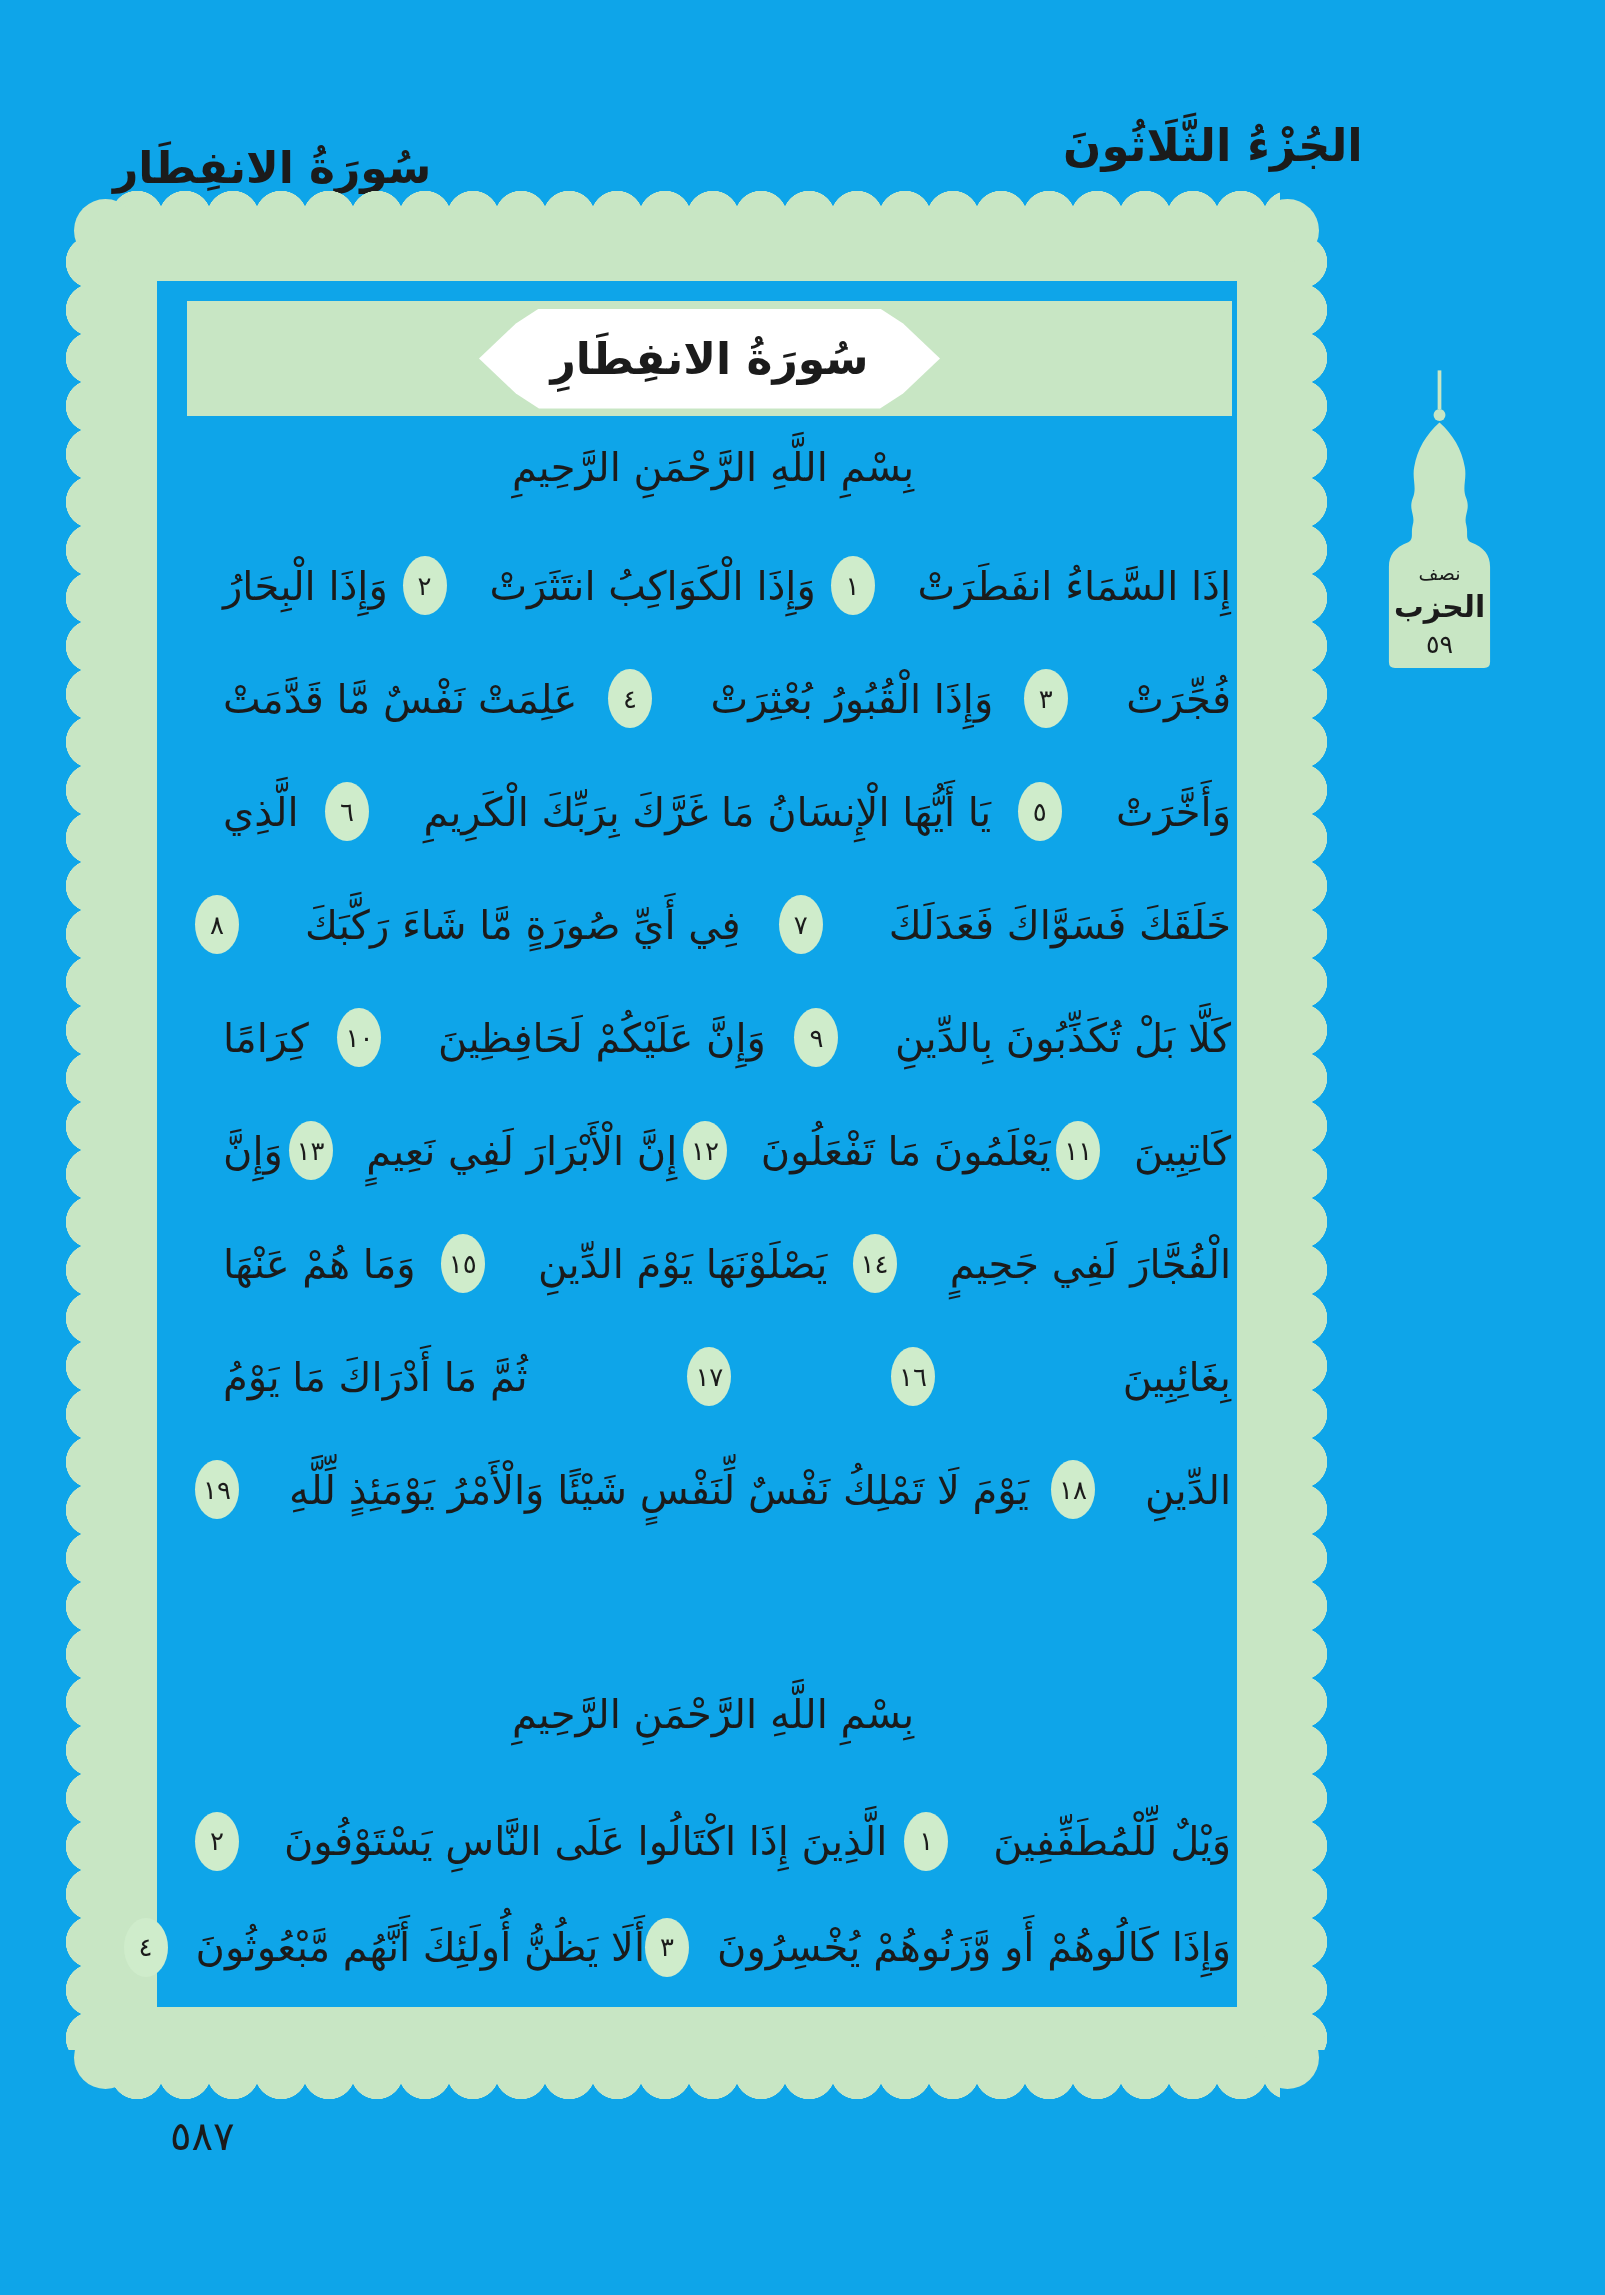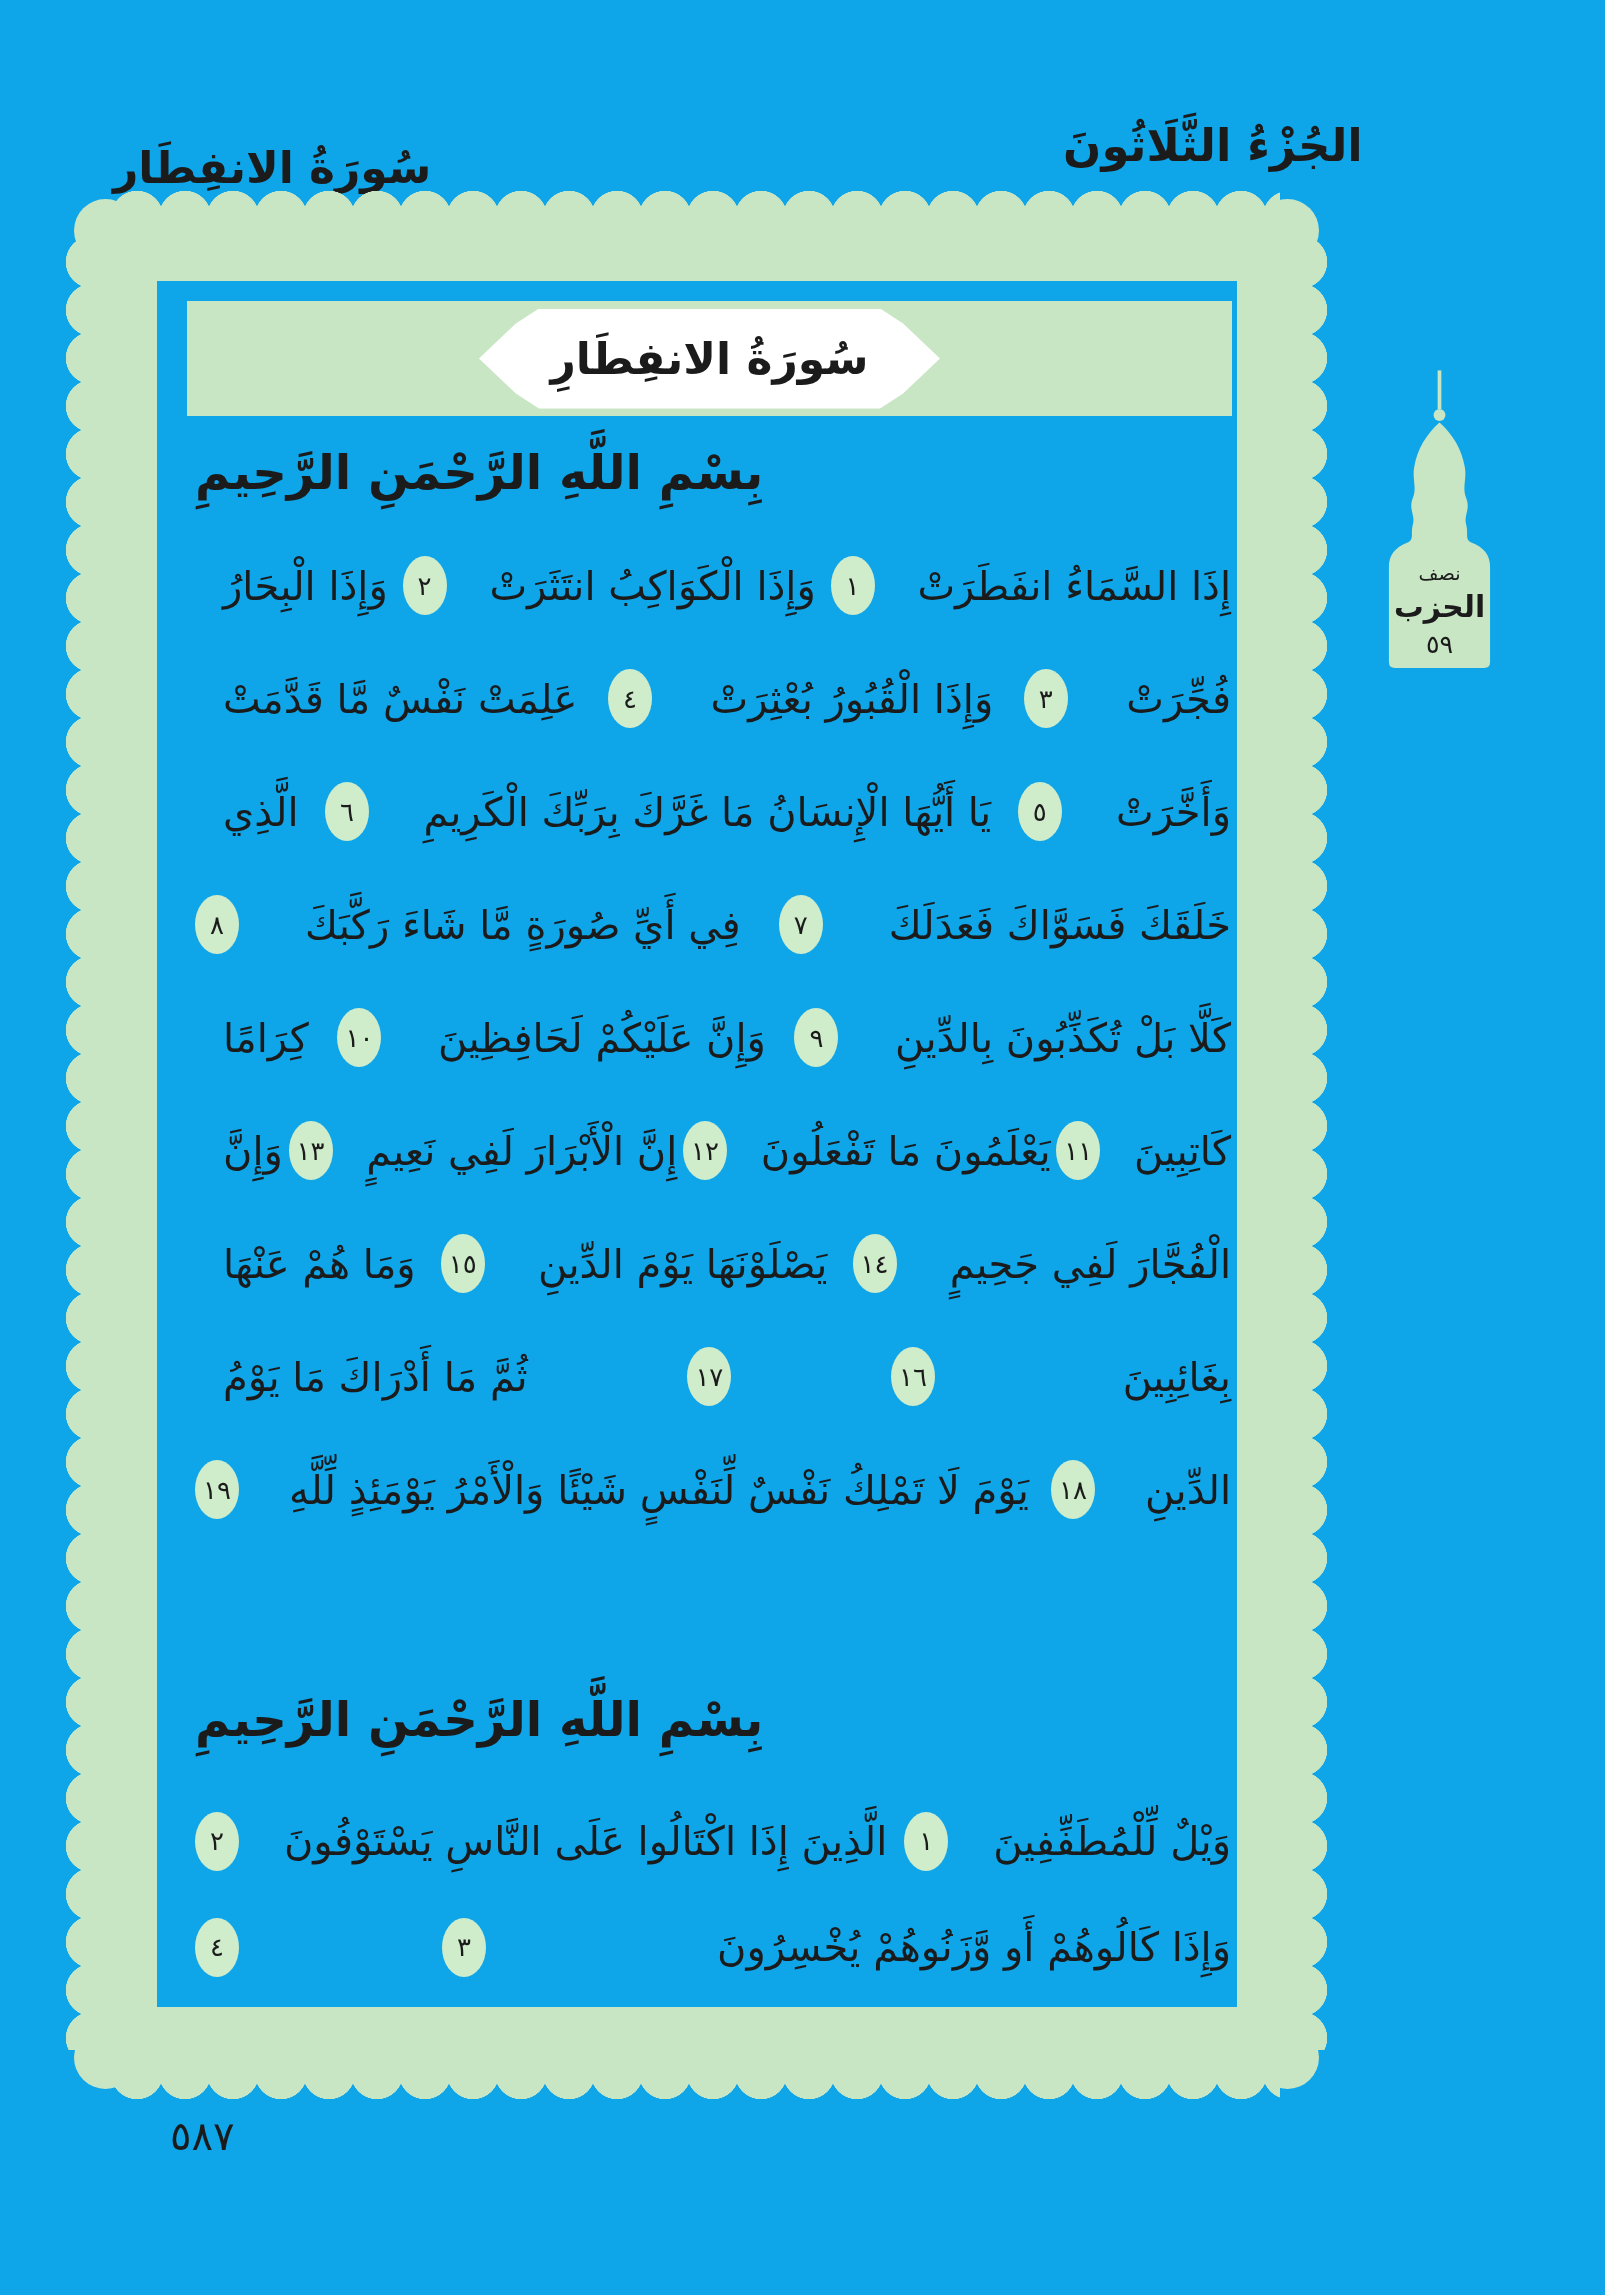--- a/index.html
+++ b/index.html
@@ -37,22 +37,22 @@
     display:flex;align-items:center;justify-content:center;}
   .banner-1{top:301px;height:115px;}
   .banner-2{top:1549px;height:113px;}
   .cartouche{
     width:461px;height:100px;background:#ffffff;
     clip-path:polygon(0% 50%,8% 15%,13% 0%,87% 0%,92% 15%,100% 50%,92% 85%,87% 100%,13% 100%,8% 85%);
     display:flex;align-items:center;justify-content:center;
   }
   .cartouche-text{font-size:44px;font-weight:700;white-space:nowrap;}
   
-  .bismillah{position:absolute;left:195px;width:1036px;text-align:left;
-    font-size:48px;font-weight:700;white-space:nowrap;}
+  .bismillah{position:absolute;left:195px;width:1036px;text-align:center;
+    font-size:40px;font-weight:400;white-space:nowrap;}
   .bismillah-1{top:444px;}
   .bismillah-2{top:1691px;}
   
   .lines{position:absolute;left:195px;width:1036px;}
   .verse-line{
     display:flex;direction:rtl;align-items:center;justify-content:space-between;
     white-space:nowrap;
   }
   .vtext{font-size:40px;margin-left:28px;}
   .vnum{
@@ -160,20 +160,21 @@
   <div class="lines" id="surah-1-lines" style="top:1788px">
       <div class="verse-line" style="height: 106px;">
         <span class="vtext">وَيْلٌ لِّلْمُطَفِّفِينَ</span>
         <span class="vnum">١</span>
         <span class="vtext">الَّذِينَ إِذَا اكْتَالُوا عَلَى النَّاسِ يَسْتَوْفُونَ</span>
         <span class="vnum">٢</span>
       </div>
       <div class="verse-line" style="height: 106px;">
         <span class="vtext">وَإِذَا كَالُوهُمْ أَو وَّزَنُوهُمْ يُخْسِرُونَ</span>
         <span class="vnum">٣</span>
+        <span class="vtext">أَلَا يَظُنُّ أُولَئِكَ أَنَّهُم مَّبْعُوثُونَ</span>
         <span class="vnum">٤</span>
       </div>
     </div>
 
   <svg class="hizb" viewBox="0 0 160 405">
     <line x1="80" y1="0" x2="80" y2="52" stroke="#c8e6c4" stroke-width="5" class="domefill-stroke"></line>
     <circle cx="80" cy="60" r="8" fill="#c8e6c4" class="domefill"></circle>
     <path class="domefill" fill="#c8e6c4" d="M 80 70
       C 62 86 50 106 46 130 C 43 146 50 158 44 172 C 38 188 48 194 44 208
       C 41 220 46 226 38 231 C 20 238 12 248 12 264

